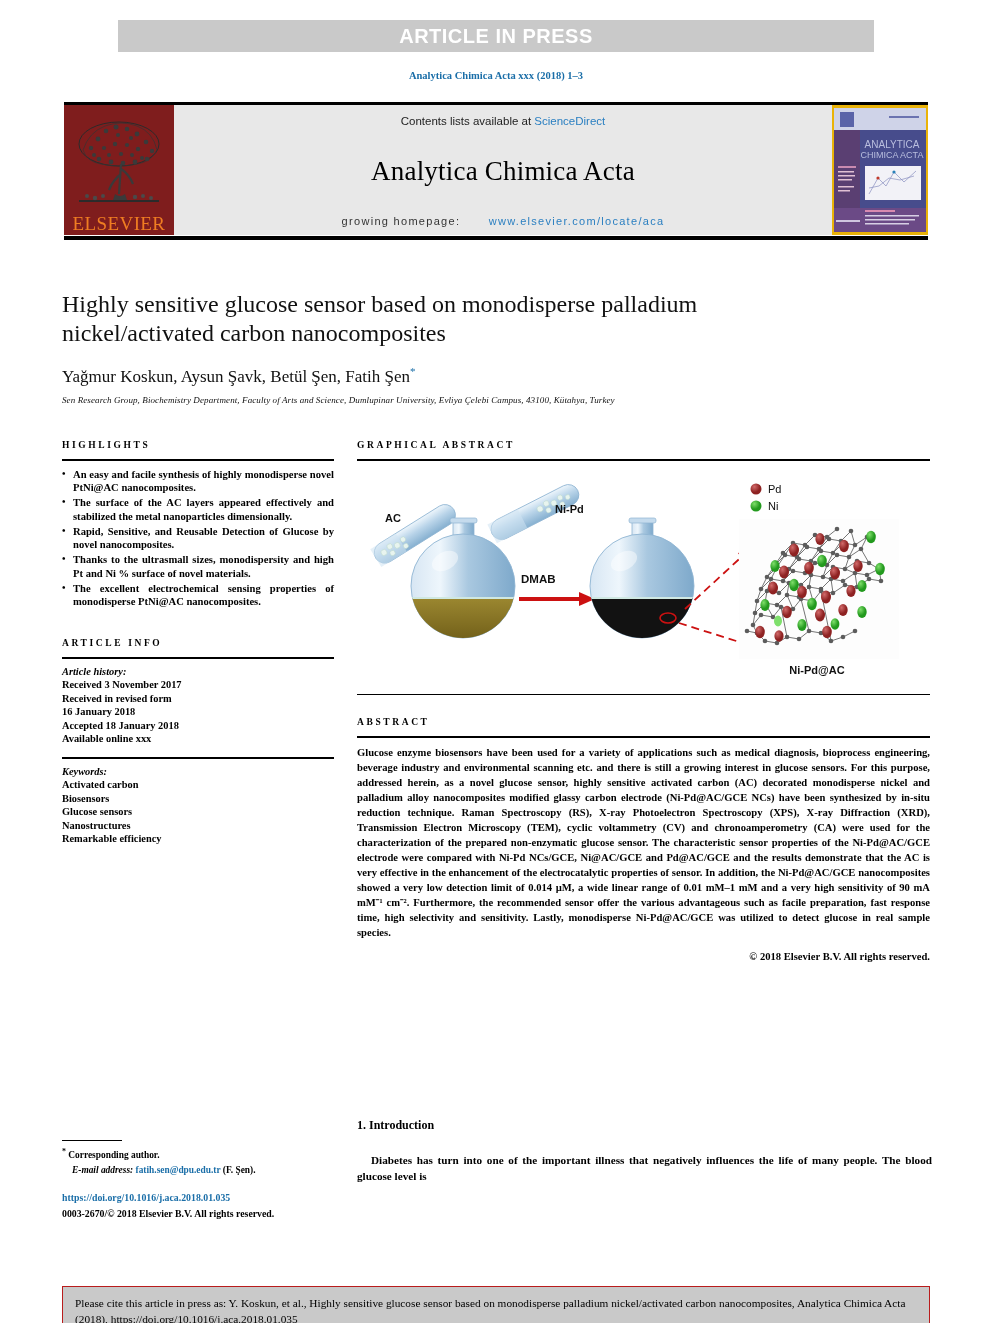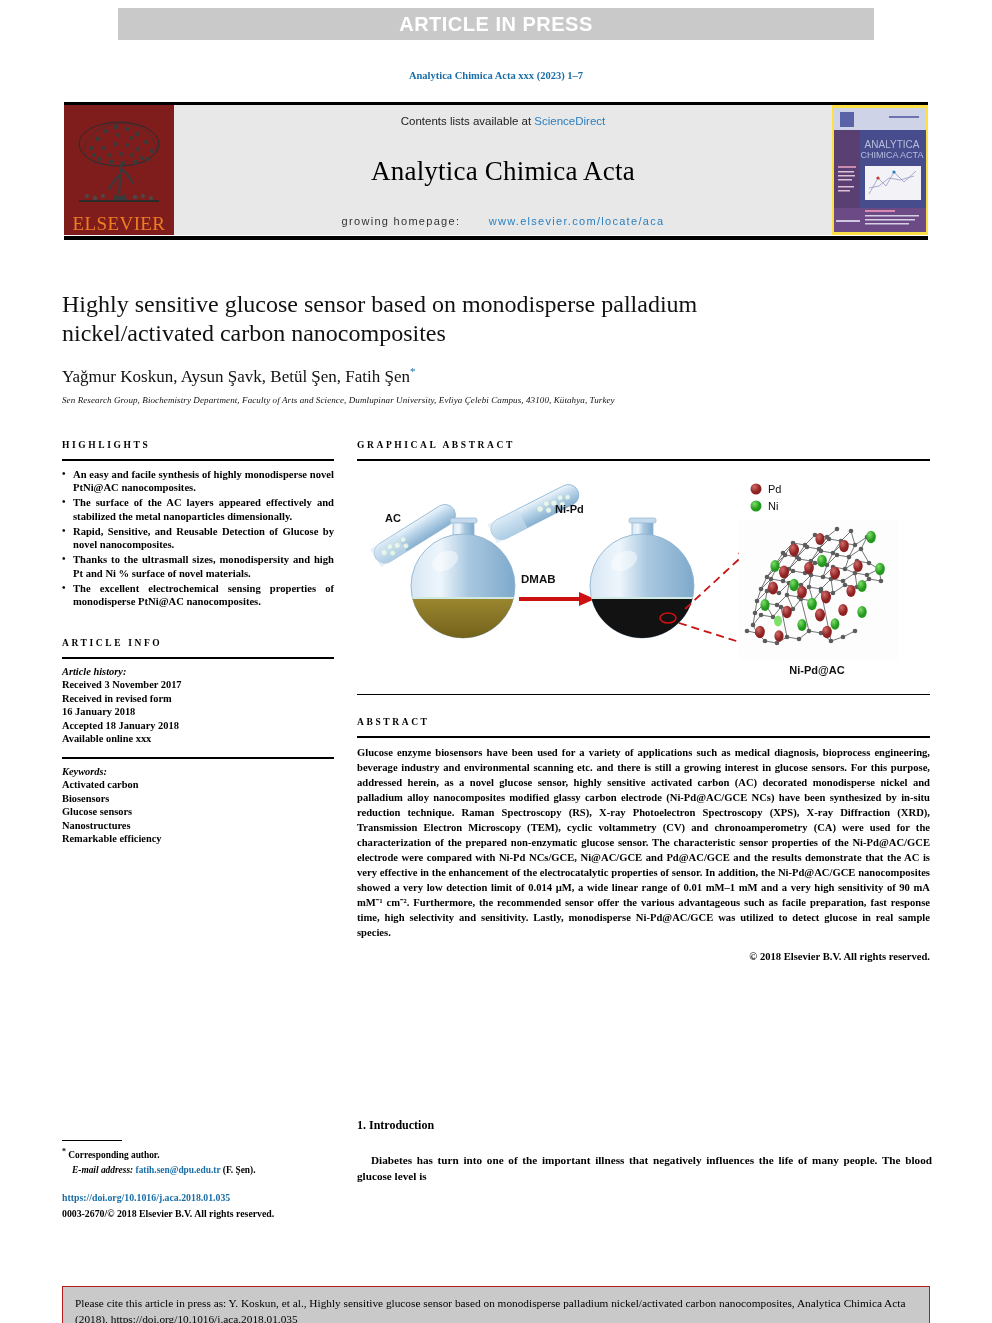--- a/index.html
+++ b/index.html
@@ -8,21 +8,21 @@
     width: 992px; height: 1323px;
     background: #ffffff;
     font-family: "Liberation Serif", serif;
     color: #000;
     position: relative;
     overflow: hidden;
   }
 
   
   .press-banner {
-    position:absolute; left:118px; top:8px; width:756px; height:32px;
+    position:absolute; left:118px; top:20px; width:756px; height:32px;
     background:#c9c9c9;
     display:flex; align-items:center; justify-content:center;
   }
   .press-banner span {
     font-family:"Liberation Sans", sans-serif;
     font-weight:bold; font-size:20px; letter-spacing:.5px; color:#ffffff;
   }
 
   
   .running-head {
@@ -59,21 +59,21 @@
   }
   .contents-line a { color:#2a7fc1; text-decoration:none; }
   .journal-name {
     font-family:"Liberation Serif", serif; font-size:27px; color:#000; letter-spacing:.2px;
   }
   .homepage-line {
     font-family:"Liberation Sans", sans-serif; font-size:11px; color:#333; letter-spacing:1.3px;
   }
   .homepage-line .url { color:#2a7fc1;margin-left:24px; }
   .cover-thumb {
-    width:96px; flex:0 0 96px; background:#fde047; display:flex; align-items:center; justify-content:center;
+    width:96px; flex:0 0 96px; background:#eab308; display:flex; align-items:center; justify-content:center;
   }
   .masthead-rule-bottom {
     position:absolute; left:64px; top:236px; width:864px; height:4px; background:#000;
   }
 
   
   .title-block { position:absolute; left:62px; top:290px; width:868px; }
   .paper-title {
     font-family:"Liberation Serif", serif; font-size:24px; line-height:1.22;
     font-weight:normal; color:#111; margin:0; max-width:790px;
@@ -162,21 +162,21 @@
     padding:0 12px; color:#000;
   }
 </style>
 </head>
 <body>
 
 <div class="press-banner">
   <span>ARTICLE IN PRESS</span>
 </div>
 
-<div class="running-head">Analytica Chimica Acta xxx (2023) 1–7</div>
+<div class="running-head">Analytica Chimica Acta xxx (2018) 1–3</div>
 
 <div class="masthead-rule-top"></div>
 <div class="masthead">
 
   <div class="elsevier-logo">
     <svg class="tree-svg" viewBox="0 0 96 100">
       <g fill="#2b2b2b">
         <ellipse cx="48" cy="30" rx="40" ry="22" fill="none" stroke="#2b2b2b" stroke-width="1"></ellipse>
       </g>
       <g stroke="#333" stroke-width="0.7" fill="none">

